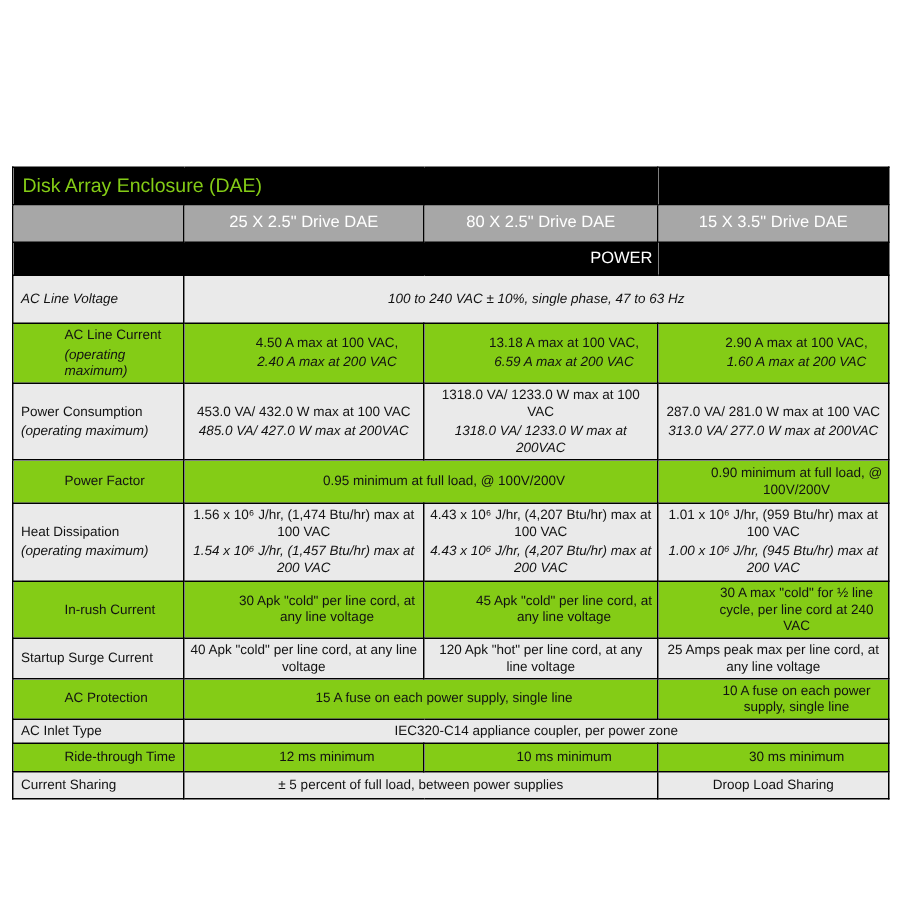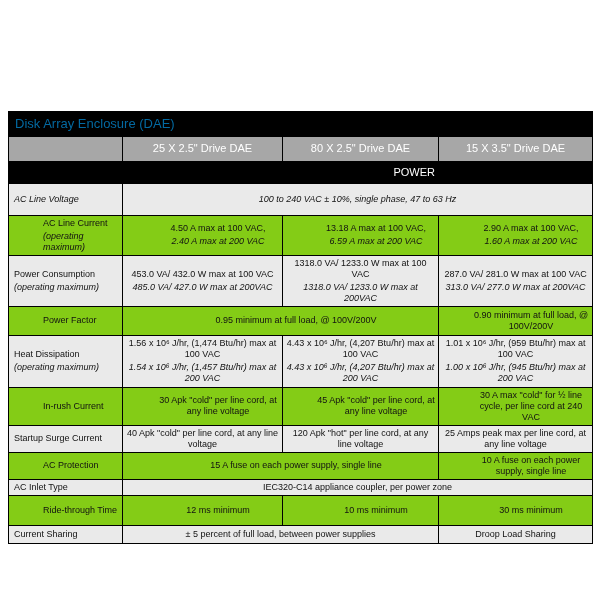--- a/index.html
+++ b/index.html
@@ -26,21 +26,21 @@
     padding: 2px 3px;
     line-height: 1.22;
     overflow: hidden;
   }
   td.label-cell {
     text-align: left;
     padding-left: 5px;
   }
   tr.title-row td {
     background: #000000;
-    color: #0369a1;
+    color: #84cc16;
     font-size: 13px;
     text-align: left;
     padding-left: 6px;
     height: 25px;
     border-color: #000000;
   }
   tr.title-row td.divider-cell,
   tr.power-row td.divider-cell {
     border-left: 1px solid #c9c9c9;
   }
@@ -203,21 +203,21 @@
         </td>
       </tr>
       <tr class="row-light" style="height: 16px;">
         <td class="label-cell">
           <span class="cell-line">AC Inlet Type</span>
         </td>
         <td colspan="3">
           <span class="cell-line">IEC320-C14 appliance coupler, per power zone</span>
         </td>
       </tr>
-      <tr class="row-gray" style="height: 30px;">
+      <tr class="row-gray" style="height: 19px;">
         <td class="label-cell">
           <span class="cell-line">Ride-through Time</span>
         </td>
         <td>
           <span class="cell-line">12 ms minimum</span>
         </td>
         <td>
           <span class="cell-line">10 ms minimum</span>
         </td>
         <td>

